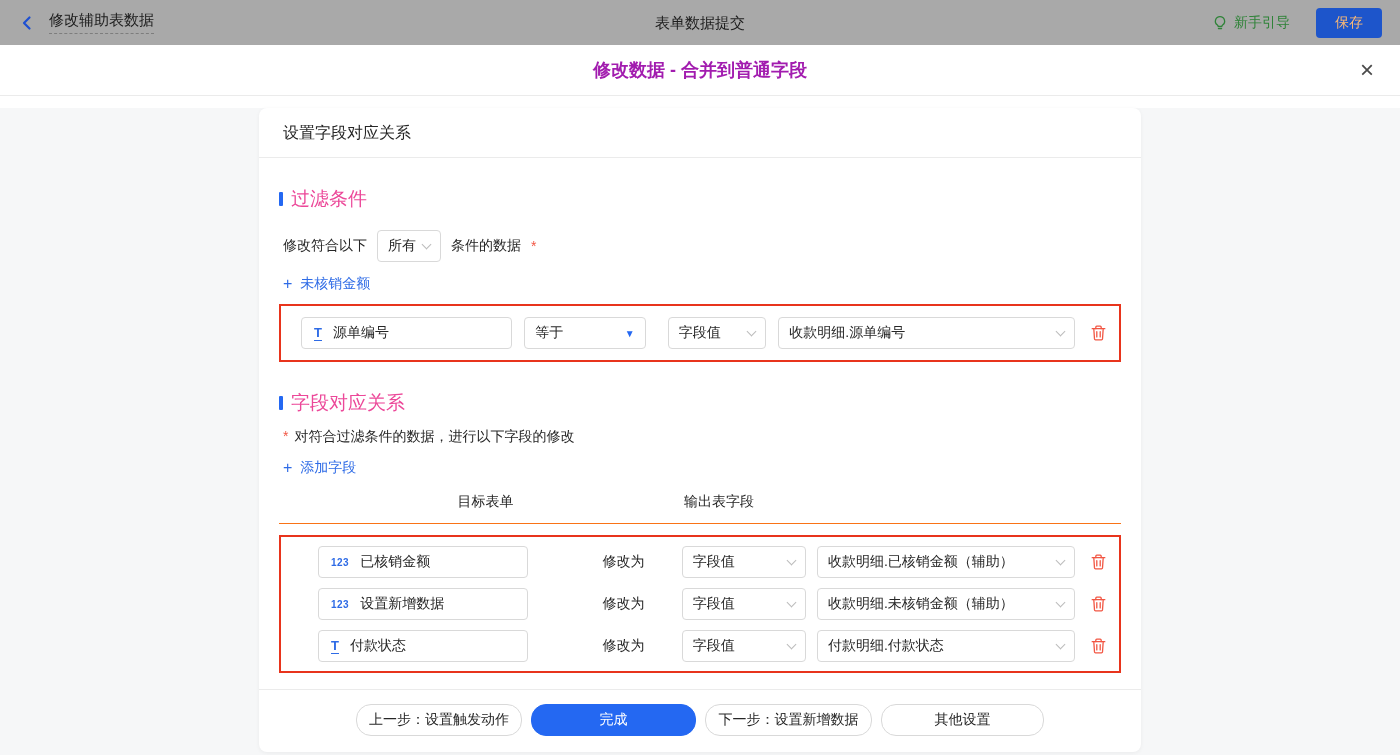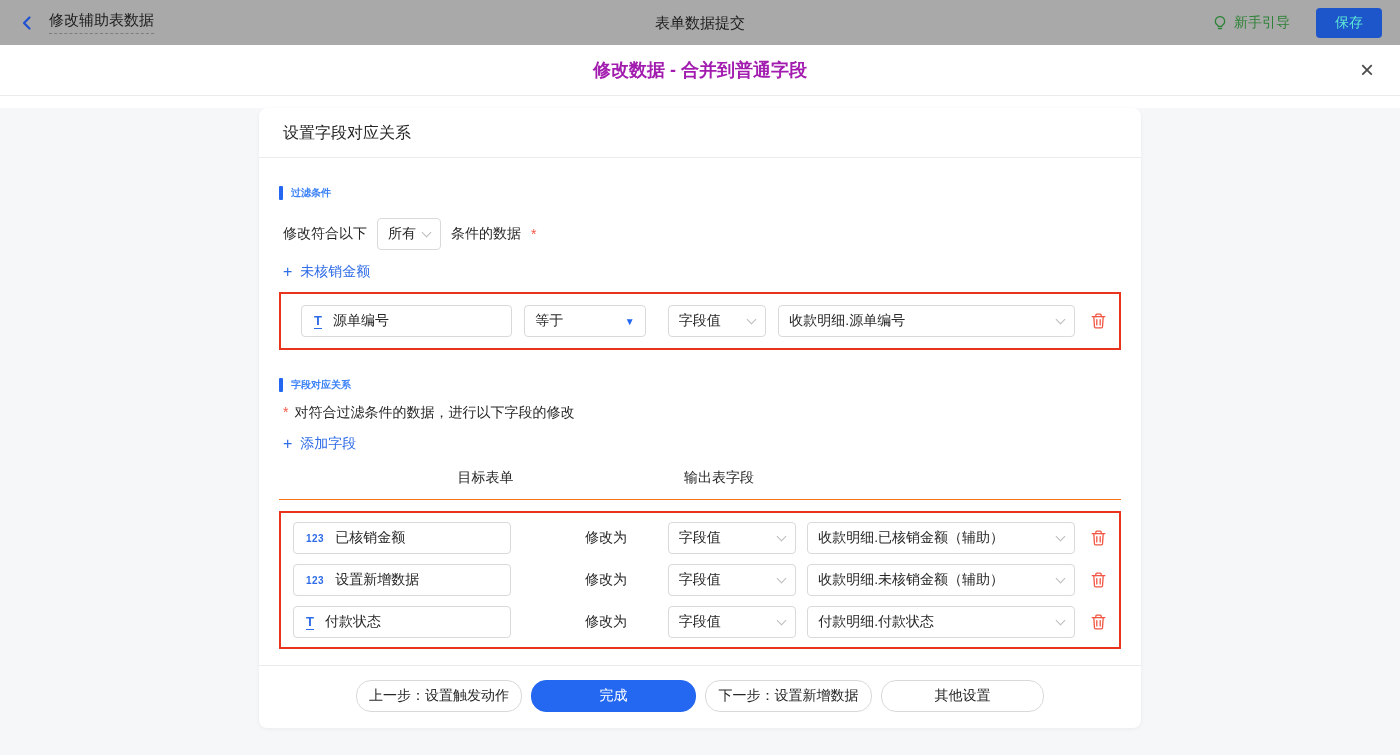--- a/index.html
+++ b/index.html
@@ -12,41 +12,41 @@
   .topbar-left { display:flex; align-items:center; gap:13px; }
   .back-chevron { display:flex; align-items:center; cursor:pointer; }
   .back-title { font-size:15px; color:#1c1c1c; padding-bottom:3px;
     border-bottom:1px dashed #7d7d7d; cursor:pointer; }
   .topbar-title { position:absolute; left:50%; top:50%; transform:translate(-50%,-50%);
     font-size:15px; color:#1c1c1c; }
   .topbar-right { margin-left:auto; display:flex; align-items:center; gap:26px; }
   .guide { display:flex; align-items:center; gap:6px; font-size:14px;
     color:#2f8338; cursor:pointer; }
   .save-btn { width:66px; height:30px; border:none; border-radius:4px;
-    background:#1d55cb; color:#5eead4; font-size:14px; cursor:pointer;
+    background:#1d55cb; color:#fdba74; font-size:14px; cursor:pointer;
     font-family:inherit;text-align:center; }
 
   
   .modal-header { position:relative; height:51px; background:#fff;
     display:flex; align-items:center; justify-content:center;
     border-bottom:1px solid #ebebeb; }
   .modal-title { font-size:18px; font-weight:bold; color:#a21caf; }
   .close { position:absolute; right:26px; top:50%; transform:translateY(-50%);
     font-size:24px; line-height:1; color:#4a4a4a; cursor:pointer; }
 
   
   .modal-body { height:658px; background:#f6f7f8; }
   .card { width:882px; margin:12px auto 0; background:#fff; border-radius:8px;
     box-shadow:0 1px 4px rgba(0,0,0,.05); }
   .card-header { height:50px; line-height:50px; padding:0 24px; font-size:16px;
     color:#262626; border-bottom:1px solid #ebebeb; }
   .card-body { padding:0 20px; }
 
   .section-title { display:flex; align-items:center; gap:8px;
-    font-size:10px; font-weight:bold; color:#3b82f6; padding-top:28px; }
+    font-size:19px; font-weight:normal; color:#ec4899; padding-top:28px; }
   .section-bar { width:4px; height:14px; background:#2468f2; border-radius:1px; }
 
   .match-row { display:flex; align-items:center; gap:10px; margin-top:18px;
     font-size:14px; padding-left:4px; }
   .req { color:#f25643; font-size:14px; }
 
   .add-link { display:flex; align-items:center; gap:8px; margin-top:13px;
     font-size:14px; color:#2e6be6; cursor:pointer; padding-left:4px; }
   .plus { font-size:16px; line-height:1; }
 
@@ -73,21 +73,21 @@
   .fb-val { width:298px; margin-left:12px; }
   .trash { margin-left:15px; display:flex; align-items:center; cursor:pointer; }
 
   .desc-row { display:flex; align-items:flex-start; gap:6px; margin-top:12px;
     font-size:14px; color:#262626; padding-left:4px; }
   .table-head { display:flex; margin-top:16px; padding:0 0 12px 8px;
     font-size:14px; color:#262626; border-bottom:1px solid #f97316;text-align:center; }
   .th-target { width:397px; }
 
   .map-box { padding:9px 12px; display:flex; flex-direction:column; gap:10px; }
-  .map-row { display:flex; align-items:center; height:32px; }
+  .map-row { display:flex; align-items:center; height:32px;margin-left:25px; }
   .mr-field { width:219px; }
   .mr-label { margin-left:74px; width:83px; font-size:14px; }
   .mr-vt { width:129px; }
   .mr-val { width:269px; margin-left:11px; }
 
   .card-footer { margin-top:16px; border-top:1px solid #ebebeb;
     display:flex; justify-content:center; gap:9px; padding:14px 0 16px; }
   .btn { height:32px; border-radius:15px; font-size:14px; font-family:inherit;
     cursor:pointer; background:#fff; border:1px solid #d9d9d9; color:#262626; }
   .btn.primary { background:#2468f2; border-color:#2468f2; color:#fff; }

